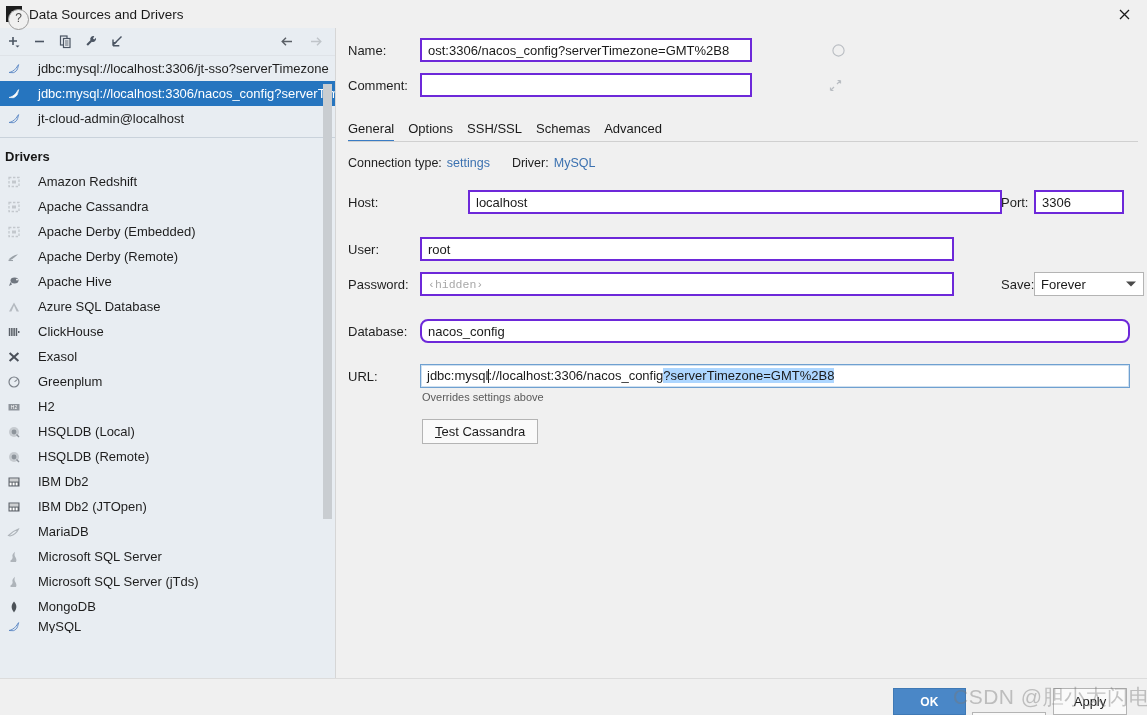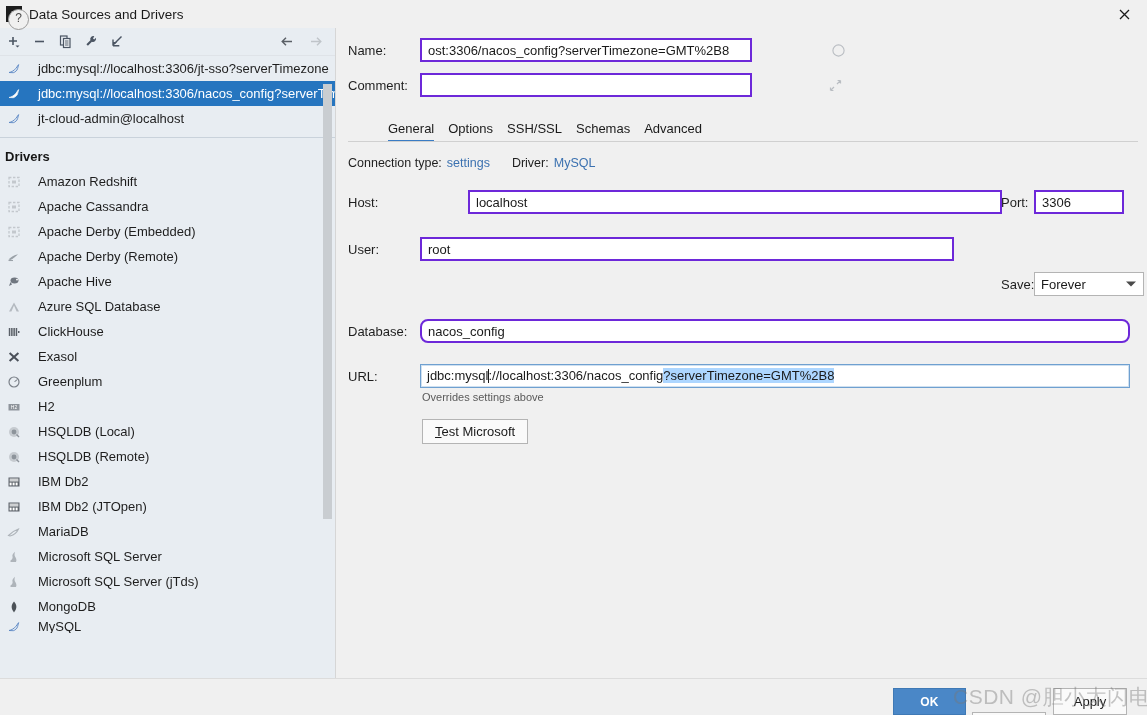--- a/index.html
+++ b/index.html
@@ -105,21 +105,21 @@
 
   
   .tabs {
     position: absolute; left: 11px; top: 86px; width: 790px; height: 28px;
     display: flex; align-items: flex-end;
   }
   .tab {
     font-size: 13px; color: #1a1a1a; padding: 0 7px 6px 7px; cursor: default;
     position: relative;
   }
-  .tab:first-child { padding-left: 0; margin-left: 40px; }
+  .tab:first-child { padding-left: 0; }
   .tab.active::after {
     content: ""; position: absolute; left: 0; right: 7px; bottom: 0;
     height: 2px; background: #3a7cc4;
   }
   .tab-underline {
     position: absolute; left: 11px; top: 113px; width: 790px; height: 1px;
     background: #d0d0d0;
   }
 
   .meta-line {
@@ -551,20 +551,24 @@
   <div class="field-row" style="left:1001px; top:190px;">
     <span class="flabel" style="width:33px">Port:</span>
     <span class="inp" style="width:90px; display:inline-block; line-height:22px;">3306</span>
   </div>
 
   <div class="field-row" style="left:348px; top:237px;">
     <span class="flabel" style="width:72px">User:</span>
     <span class="inp" style="width:534px; display:inline-block; line-height:22px;">root</span>
   </div>
 
+  <div class="field-row" style="left:348px; top:272px;">
+    <span class="flabel" style="width:72px">Password:</span>
+    <span class="inp placeholder" style="width:534px; display:inline-block; line-height:22px;">‹hidden›</span>
+  </div>
   <div class="field-row" style="left:1001px; top:272px;">
     <span class="flabel" style="width:33px">Save:</span>
     <span class="sel-box" style="width:110px;">
       <span>Forever</span>
       <span class="arrow"></span>
     </span>
   </div>
 
   <div class="field-row" style="left:348px; top:319px;">
     <span class="flabel" style="width:72px">Database:</span>
@@ -573,21 +577,21 @@
 
   <div class="field-row" style="left:348px; top:364px;">
     <span class="flabel" style="width:72px">URL:</span>
     <span class="inp url-input" style="width:710px; display:inline-block; line-height:22px; overflow:hidden; white-space:nowrap;">
       <span class="url-text">jdbc:mysql</span><span class="caret"></span><span class="url-text">://localhost:3306/nacos_config</span><span class="url-text sel">?serverTimezone=GMT%2B8</span>
     </span>
   </div>
   <div class="hint" style="left:422px; top:391px;">Overrides settings above</div>
 
   <button class="btn" style="position:absolute; left:422px; top:419px;">
-    <span class="mnem">T</span><span>est Microsoft</span>
+    <span class="mnem">T</span><span>est Cassandra</span>
   </button>
 
   <div class="bottombar"></div>
   <div class="help-btn">?</div>
 
   <div class="btn-ok">OK</div>
   <div class="btn-cancel">Cancel</div>
   <div class="btn-apply">
     <span class="mnem">A</span>
       <span>pply</span>

